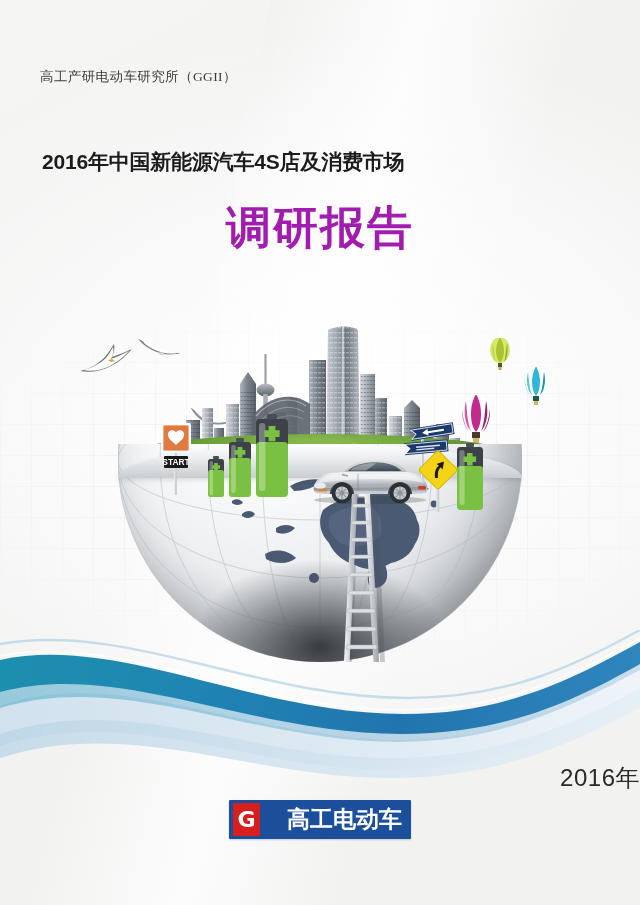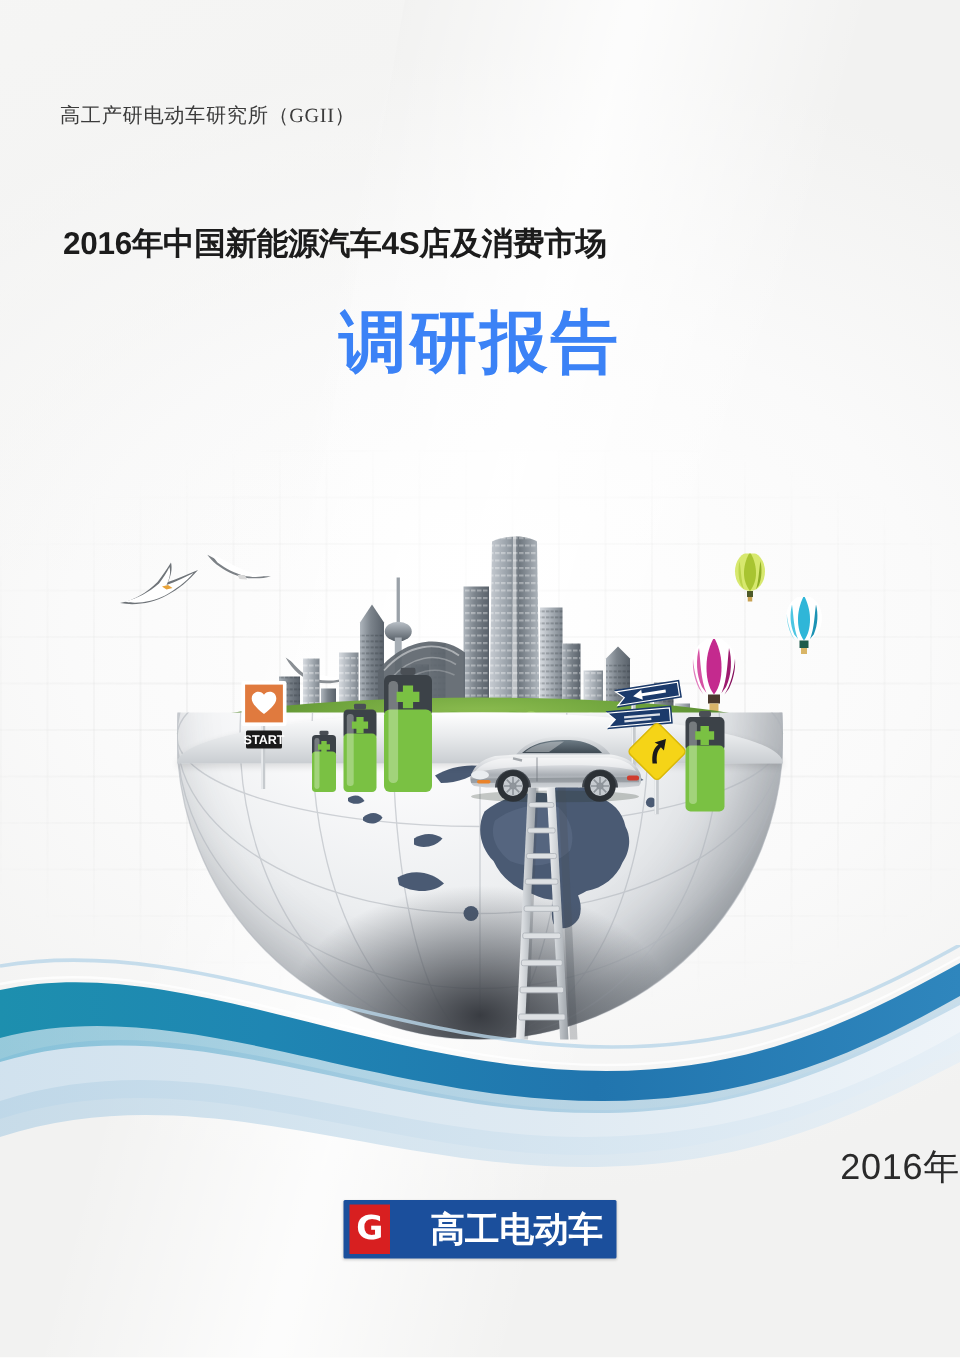--- a/index.html
+++ b/index.html
@@ -73,28 +73,28 @@
     white-space: nowrap;
   }
   .title-sub {
     position: absolute;
     left: 0; right: 0;
     top: 198px;
     text-align: center;
     font-size: 45px;
     font-weight: bold;
     letter-spacing: 2px;
-    color: #3b82f6;
+    color: #a21caf;
     text-shadow: 0 1px 0 rgba(255,255,255,0.7);
   }
 
   
   .stage {
     position: absolute;
-    left: 0; top: 335px;
+    left: 0; top: 304px;
     width: 640px; height: 380px; text-align: center;
   }
 
   
   .bird { position: absolute; }
   .bird svg { display: block; }
 
   
   .balloon { position: absolute; }
   .balloon svg { display: block; }

